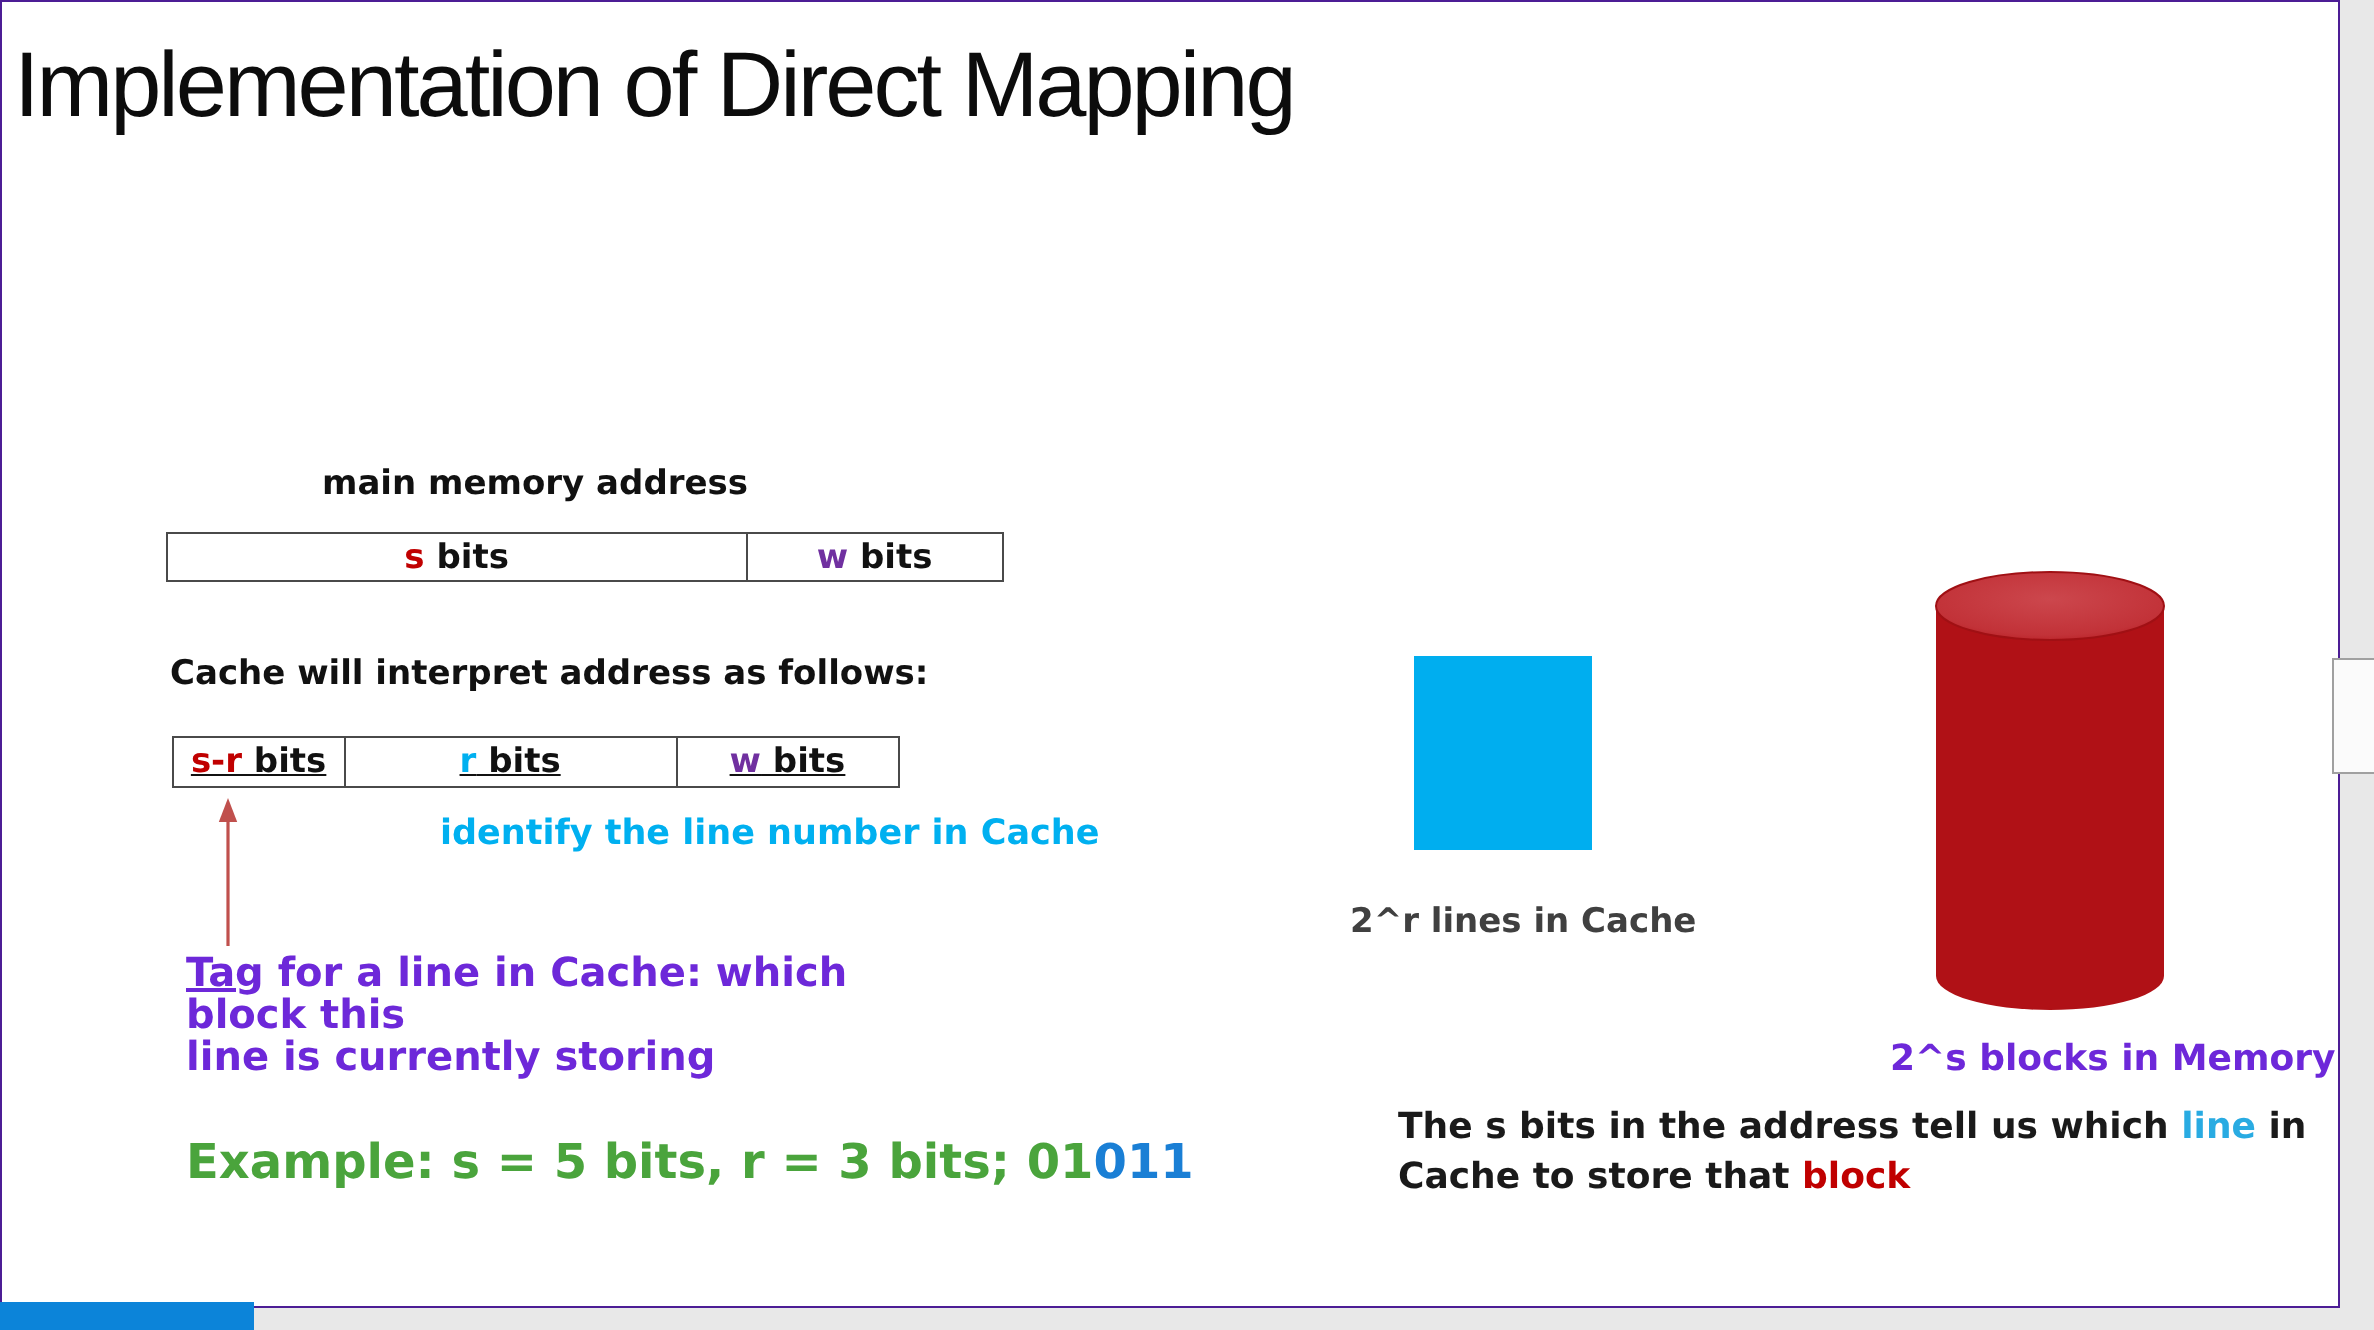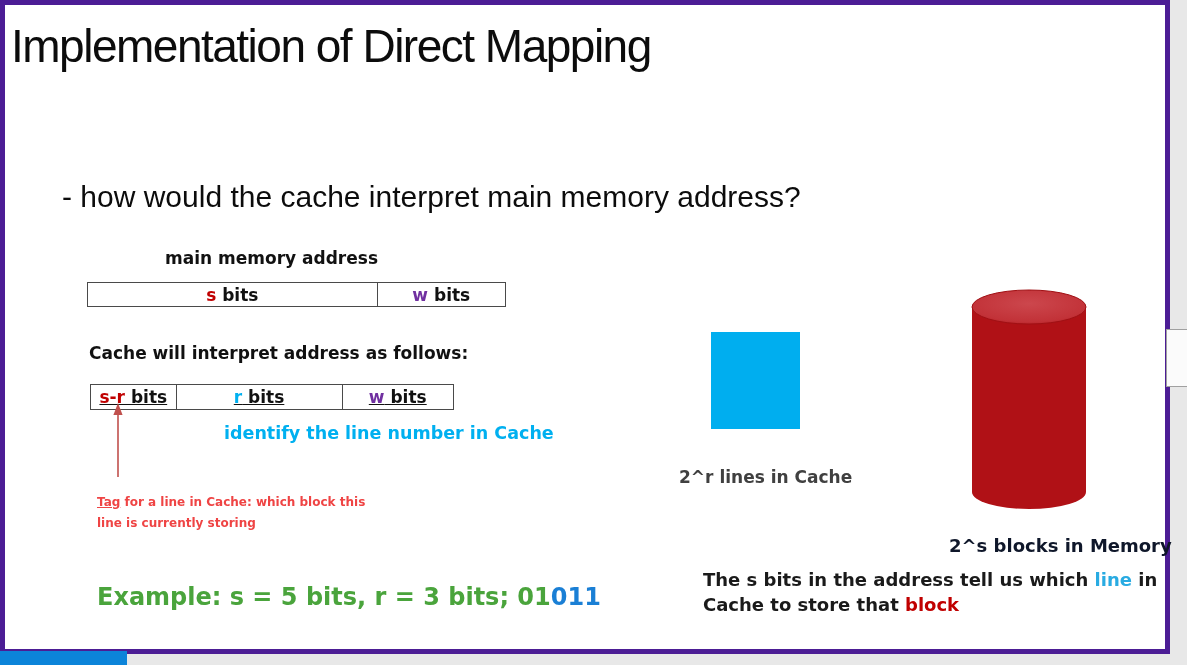--- a/index.html
+++ b/index.html
@@ -3,32 +3,32 @@
 <meta charset="utf-8">
 <style>
   * { margin:0; padding:0; box-sizing:border-box; }
   html,body { background:#e8e8e8; }
   .stage {
     position:relative; width:1187px; height:665px; overflow:hidden;
     background:#e8e8e8; font-family:"Liberation Sans", sans-serif; color:#111;
   }
   .slide {
     position:absolute; left:0; top:0; width:1170px; height:654px;
-    background:#ffffff; border:5px solid #4c1d95;
+    background:#ffffff; border:1px solid #4c1d95;
   }
   .abs { position:absolute; }
   .title {
     left:6px; top:14px; font-size:46px; letter-spacing:-1.5px; color:#0c0c0c;
     white-space:nowrap;
   }
   .bullet { left:36px; top:100px; font-size:39px; letter-spacing:-0.5px; white-space:nowrap; color:#0c0c0c;}
   .bullet .marker { font-size:28px; vertical-align:4px; margin-right:2px; }
   .subbullet { left:57px; top:175px; font-size:30px; white-space:nowrap; color:#0c0c0c;}
 
-  .comic { font-family:"DejaVu Sans", sans-serif;margin-top:12px; }
+  .comic { font-family:"DejaVu Sans", sans-serif; }
 
   .mma-label { left:160px; top:231px; font-size:17px; font-weight:600; }
   .addr-box {
     display:flex; border:1px solid #4a4a4a; background:#fff;
     font-size:17px; font-weight:600;
   }
   .addr-box .cell {
     display:flex; align-items:center; justify-content:center;
     border-left:1px solid #4a4a4a; height:100%; white-space:pre;
   }
@@ -39,33 +39,33 @@
   .box2 .c0 { width:98px; } .box2 .c1 { width:192px; } .box2 .c2 { width:129px; }
 
   .key-red { color:#C00000; }
   .key-purple { color:#7030A0; }
   .key-cyan { color:#00B0F0; }
 
   .interpret-label { left:84px; top:326px; font-size:17px; font-weight:600; }
   .identify-note { left:219px; top:406px; font-size:17.5px; font-weight:700; color:#00B0F0; white-space:nowrap; }
 
   .tag-arrow { left:105px; top:398px; }
-  .tag-note { left:92px; top:475px; width:390px; font-size:12px; line-height:21px; font-weight:600; color:#ef4444; }
+  .tag-note { left:92px; top:475px; width:390px; font-size:20px; line-height:21px; font-weight:600; color:#6d28d9; }
   .tag-note .tagword { font-weight:800; text-decoration:underline; }
   .tag-note .tline { display:block; }
 
   .example { left:92px; top:566px; font-size:24px; font-weight:600; white-space:nowrap; }
   .example .green { color:#4AA43C; }
   .example .blue { color:#1A7FD5; }
 
   .cache-square { left:706px; top:327px; width:89px; height:97px; background:#00AEEF; }
   .cache-label { left:674px; top:450px; font-size:17px; font-weight:700; color:#404040; white-space:nowrap; }
 
   .cylinder { left:966px; top:284px; }
-  .memory-label { left:944px; top:518px; font-size:18px; font-weight:600; color:#0f172a; white-space:nowrap; }
+  .memory-label { left:944px; top:518px; font-size:18px; font-weight:600; color:#6d28d9; white-space:nowrap; }
 
   .note { left:698px; top:551px; width:488px; font-size:18px; line-height:24.5px; font-weight:600; color:#1a1a1a; }
   .note .nline { display:block; white-space:nowrap; }
   .note .cyanword { color:#29ABE2; }
   .note .redword { color:#C00000; }
 
   .scroll-thumb {
     left:1166px; top:329px; width:24px; height:58px;
     background:#fbfbfb; border:1px solid #a0a0a0;
   }
@@ -73,21 +73,20 @@
 </style>
 </head>
 <body>
 
 <div class="stage">
   <div class="slide">
 
     <div class="abs title">Implementation of Direct Mapping</div>
 
 
-    <div class="abs subbullet">- how would the cache interpret main memory address?</div>
 
     <div class="abs comic mma-label">main memory address</div>
 
     <div class="abs comic addr-box box1">
       <div class="cell c0"><span class="key-red">s</span><span> bits</span></div>
       <div class="cell c1"><span class="key-purple">w</span><span> bits</span></div>
     </div>
 
     <div class="abs comic interpret-label">Cache will interpret address as follows:</div>
 

